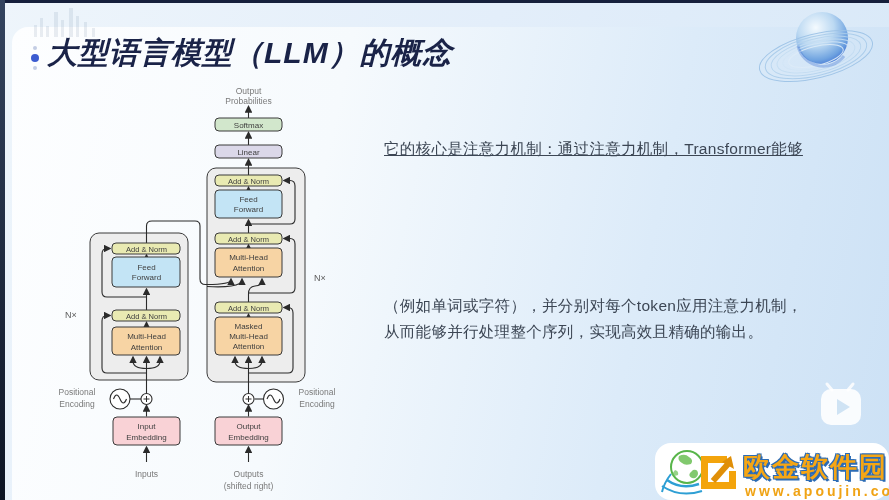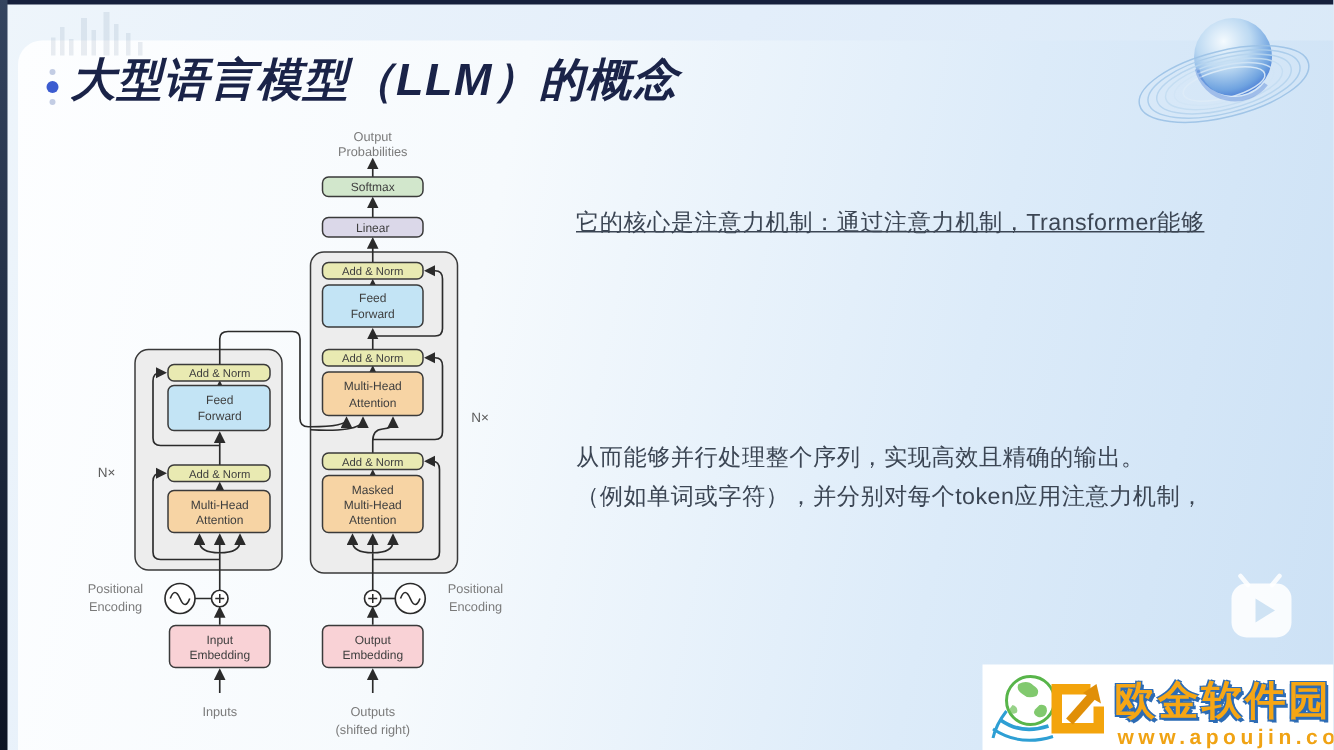--- a/index.html
+++ b/index.html
@@ -23,21 +23,21 @@
   .dlabel{font-size:8px;fill:#3e3e3e;text-anchor:middle;}
   .dan{font-size:7.5px;fill:#3e3e3e;text-anchor:middle;}
   .douter{font-size:8.5px;fill:#7a7a7a;text-anchor:middle;}
   .dn{font-size:9px;fill:#5c5c5c;text-anchor:middle;}
   .wire path{fill:none;stroke:#2b2b2b;stroke-width:1.1;}
   .node{fill:#ffffff;stroke:#2b2b2b;stroke-width:1.1;}
   .para{position:absolute;left:384px;width:440px;font-size:15.5px;line-height:26px;color:#3c4654;letter-spacing:.3px;}
   .p1{top:136px;text-decoration:underline;}
   .p2{top:293px;}
   .play{position:absolute;left:817px;top:381px;width:48px;height:50px;cursor:pointer;}
-  .wm{position:absolute;left:655px;top:443px;width:234px;height:57px;background:#ffffff;z-index:8;}
+  .wm{position:absolute;left:655px;top:443px;width:234px;height:57px;background:#ffffff;z-index:8;border-radius:16px;}
   .wm-globe{position:absolute;left:2px;top:3px;}
   .wm-logo{position:absolute;left:40px;top:7px;}
   .wm-name{position:absolute;left:88px;top:6px;font-size:27px;font-weight:bold;color:#f6a614;letter-spacing:2px;white-space:nowrap;
            text-shadow:-1px -1px 0 #2d6cb5,1px -1px 0 #2d6cb5,-1px 1px 0 #2d6cb5,1px 1px 0 #2d6cb5,2px 2px 0 #2d6cb5;}
   .wm-url{position:absolute;left:90px;top:40px;font-size:14px;font-weight:bold;color:#f0a314;letter-spacing:3px;white-space:nowrap;}
 </style>
 </head>
 <body>
 
 <div class="stage">
@@ -196,22 +196,22 @@
 
     <text class="douter" x="91.5" y="392">Inputs</text>
     <text class="douter" x="193.5" y="392">Outputs</text>
     <text class="douter" x="193.5" y="404">(shifted right)</text>
   </svg>
 
   <div class="para p1">
     <div>它的核心是注意力机制：通过注意力机制，Transformer能够</div>
   </div>
   <div class="para p2">
+    <div>（例如单词或字符），并分别对每个token应用注意力机制，</div>
     <div>从而能够并行处理整个序列，实现高效且精确的输出。</div>
-    <div>（例如单词或字符），并分别对每个token应用注意力机制，</div>
   </div>
 
   <div class="play">
     <svg width="48" height="50" viewBox="0 0 48 50">
       <path d="M15,9 L10,3 M31,9 L36,3" stroke="#ffffff" stroke-width="3" stroke-linecap="round" opacity=".85"></path>
       <rect x="4" y="8" width="40" height="36" rx="10" fill="#ffffff" opacity=".88"></rect>
       <path d="M20,18 L33,26 L20,34 Z" fill="#cfe3f4"></path>
     </svg>
   </div>
 

